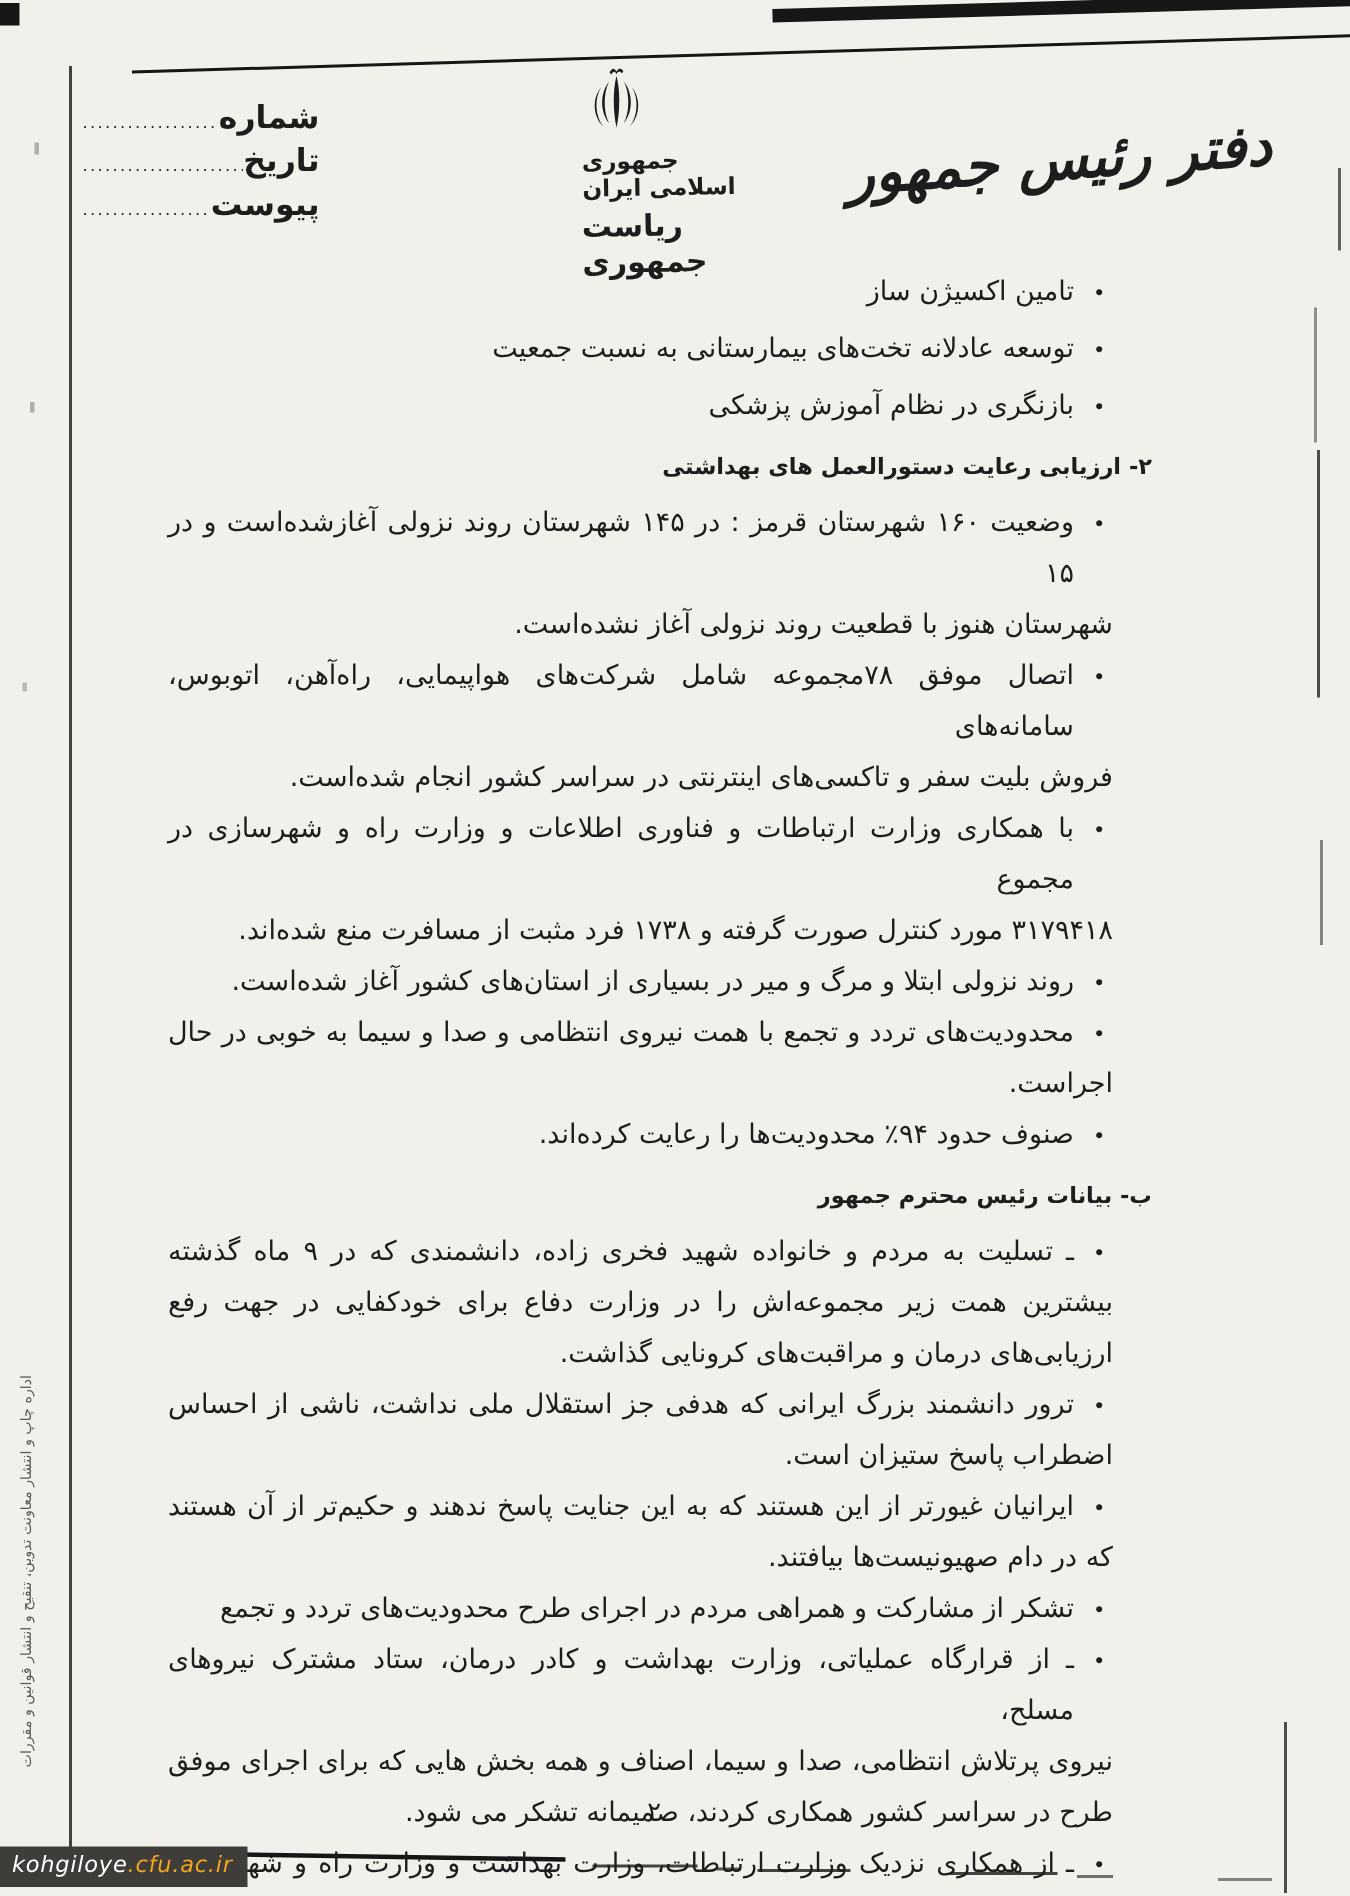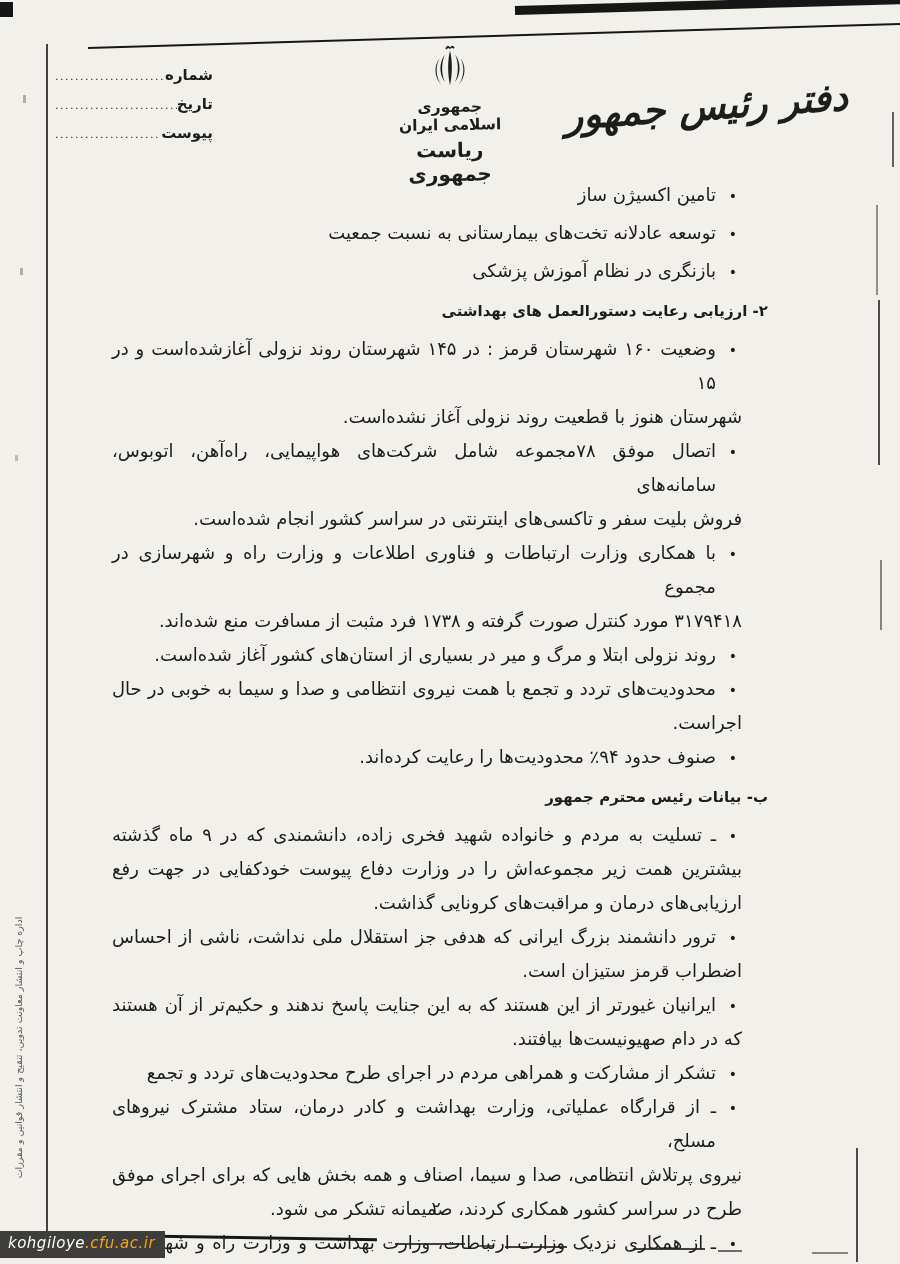--- a/index.html
+++ b/index.html
@@ -26,23 +26,23 @@
   .bd4{left:633px;top:1248px;width:72px;height:2px;opacity:.8;}
   .bd5{left:718px;top:1250px;width:24px;height:2px;opacity:.6;}
   .bd6{left:812px;top:1252px;width:36px;height:2px;opacity:.5;}
   .speck1{left:20px;top:268px;width:3px;height:7px;opacity:.3;}
   .speck2{left:15px;top:455px;width:3px;height:6px;opacity:.25;}
   .speck3{left:23px;top:95px;width:3px;height:8px;opacity:.3;}
 
   
   .hdr-fields{position:absolute;left:55px;top:66px;width:158px;direction:rtl;}
   .field-row{display:flex;align-items:baseline;margin-bottom:8px;height:21px;}
-  .field-label{font-weight:bold;font-size:15px;white-space:nowrap;}
+  .field-label{font-weight:bold;font-size:21px;white-space:nowrap;}
   .field-dots{flex:1;overflow:hidden;font-size:11px;letter-spacing:1.5px;color:#2a2a2a;white-space:nowrap;direction:ltr;text-align:left;}
-  .emblem-block{position:absolute;left:388px;top:40px;width:124px;text-align:center;}
+  .emblem-block{position:absolute;left:388px;top:40px;width:124px;}
   .emblem-block svg{width:46px;height:52px;}
   .org-name{font-size:15.5px;font-weight:bold;margin-top:2px;transform:rotate(-1deg);}
   .org-subtitle{font-size:20px;font-weight:bold;margin-top:4px;letter-spacing:1px;transform:rotate(-1deg);}
   .office-title{
     position:absolute;right:52px;top:84px;width:270px;text-align:center;
     font-size:38px;font-weight:bold;font-style:italic;transform:rotate(-4deg);
     white-space:nowrap;direction:rtl;
   }
 
   
@@ -160,26 +160,26 @@
       <div class="item">
         <div class="line first stretch"><span class="bullet">•</span>محدودیت‌های تردد و تجمع با همت نیروی انتظامی و صدا و سیما به خوبی در حال</div>
         <div class="line">اجراست.</div>
       </div>
       <div class="item">
         <div class="line first"><span class="bullet">•</span>صنوف حدود ۹۴٪ محدودیت‌ها را رعایت کرده‌اند.</div>
       </div>
       <div class="heading">ب- بیانات رئیس محترم جمهور</div>
       <div class="item">
         <div class="line first stretch"><span class="bullet">•</span>ـ تسلیت به مردم و خانواده شهید فخری زاده، دانشمندی که در ۹ ماه گذشته</div>
-        <div class="line stretch">بیشترین همت زیر مجموعه‌اش را در وزارت دفاع پیوست خودکفایی در جهت رفع</div>
+        <div class="line stretch">بیشترین همت زیر مجموعه‌اش را در وزارت دفاع برای خودکفایی در جهت رفع</div>
         <div class="line">ارزیابی‌های درمان و مراقبت‌های کرونایی گذاشت.</div>
       </div>
       <div class="item">
         <div class="line first stretch"><span class="bullet">•</span>ترور دانشمند بزرگ ایرانی که هدفی جز استقلال ملی نداشت، ناشی از احساس</div>
-        <div class="line">اضطراب قرمز ستیزان است.</div>
+        <div class="line">اضطراب پاسخ ستیزان است.</div>
       </div>
       <div class="item">
         <div class="line first stretch"><span class="bullet">•</span>ایرانیان غیورتر از این هستند که به این جنایت پاسخ ندهند و حکیم‌تر از آن هستند</div>
         <div class="line">که در دام صهیونیست‌ها بیافتند.</div>
       </div>
       <div class="item">
         <div class="line first"><span class="bullet">•</span>تشکر از مشارکت و همراهی مردم در اجرای طرح محدودیت‌های تردد و تجمع</div>
       </div>
       <div class="item">
         <div class="line first stretch"><span class="bullet">•</span>ـ از قرارگاه عملیاتی، وزارت بهداشت و کادر درمان، ستاد مشترک نیروهای مسلح،</div>

